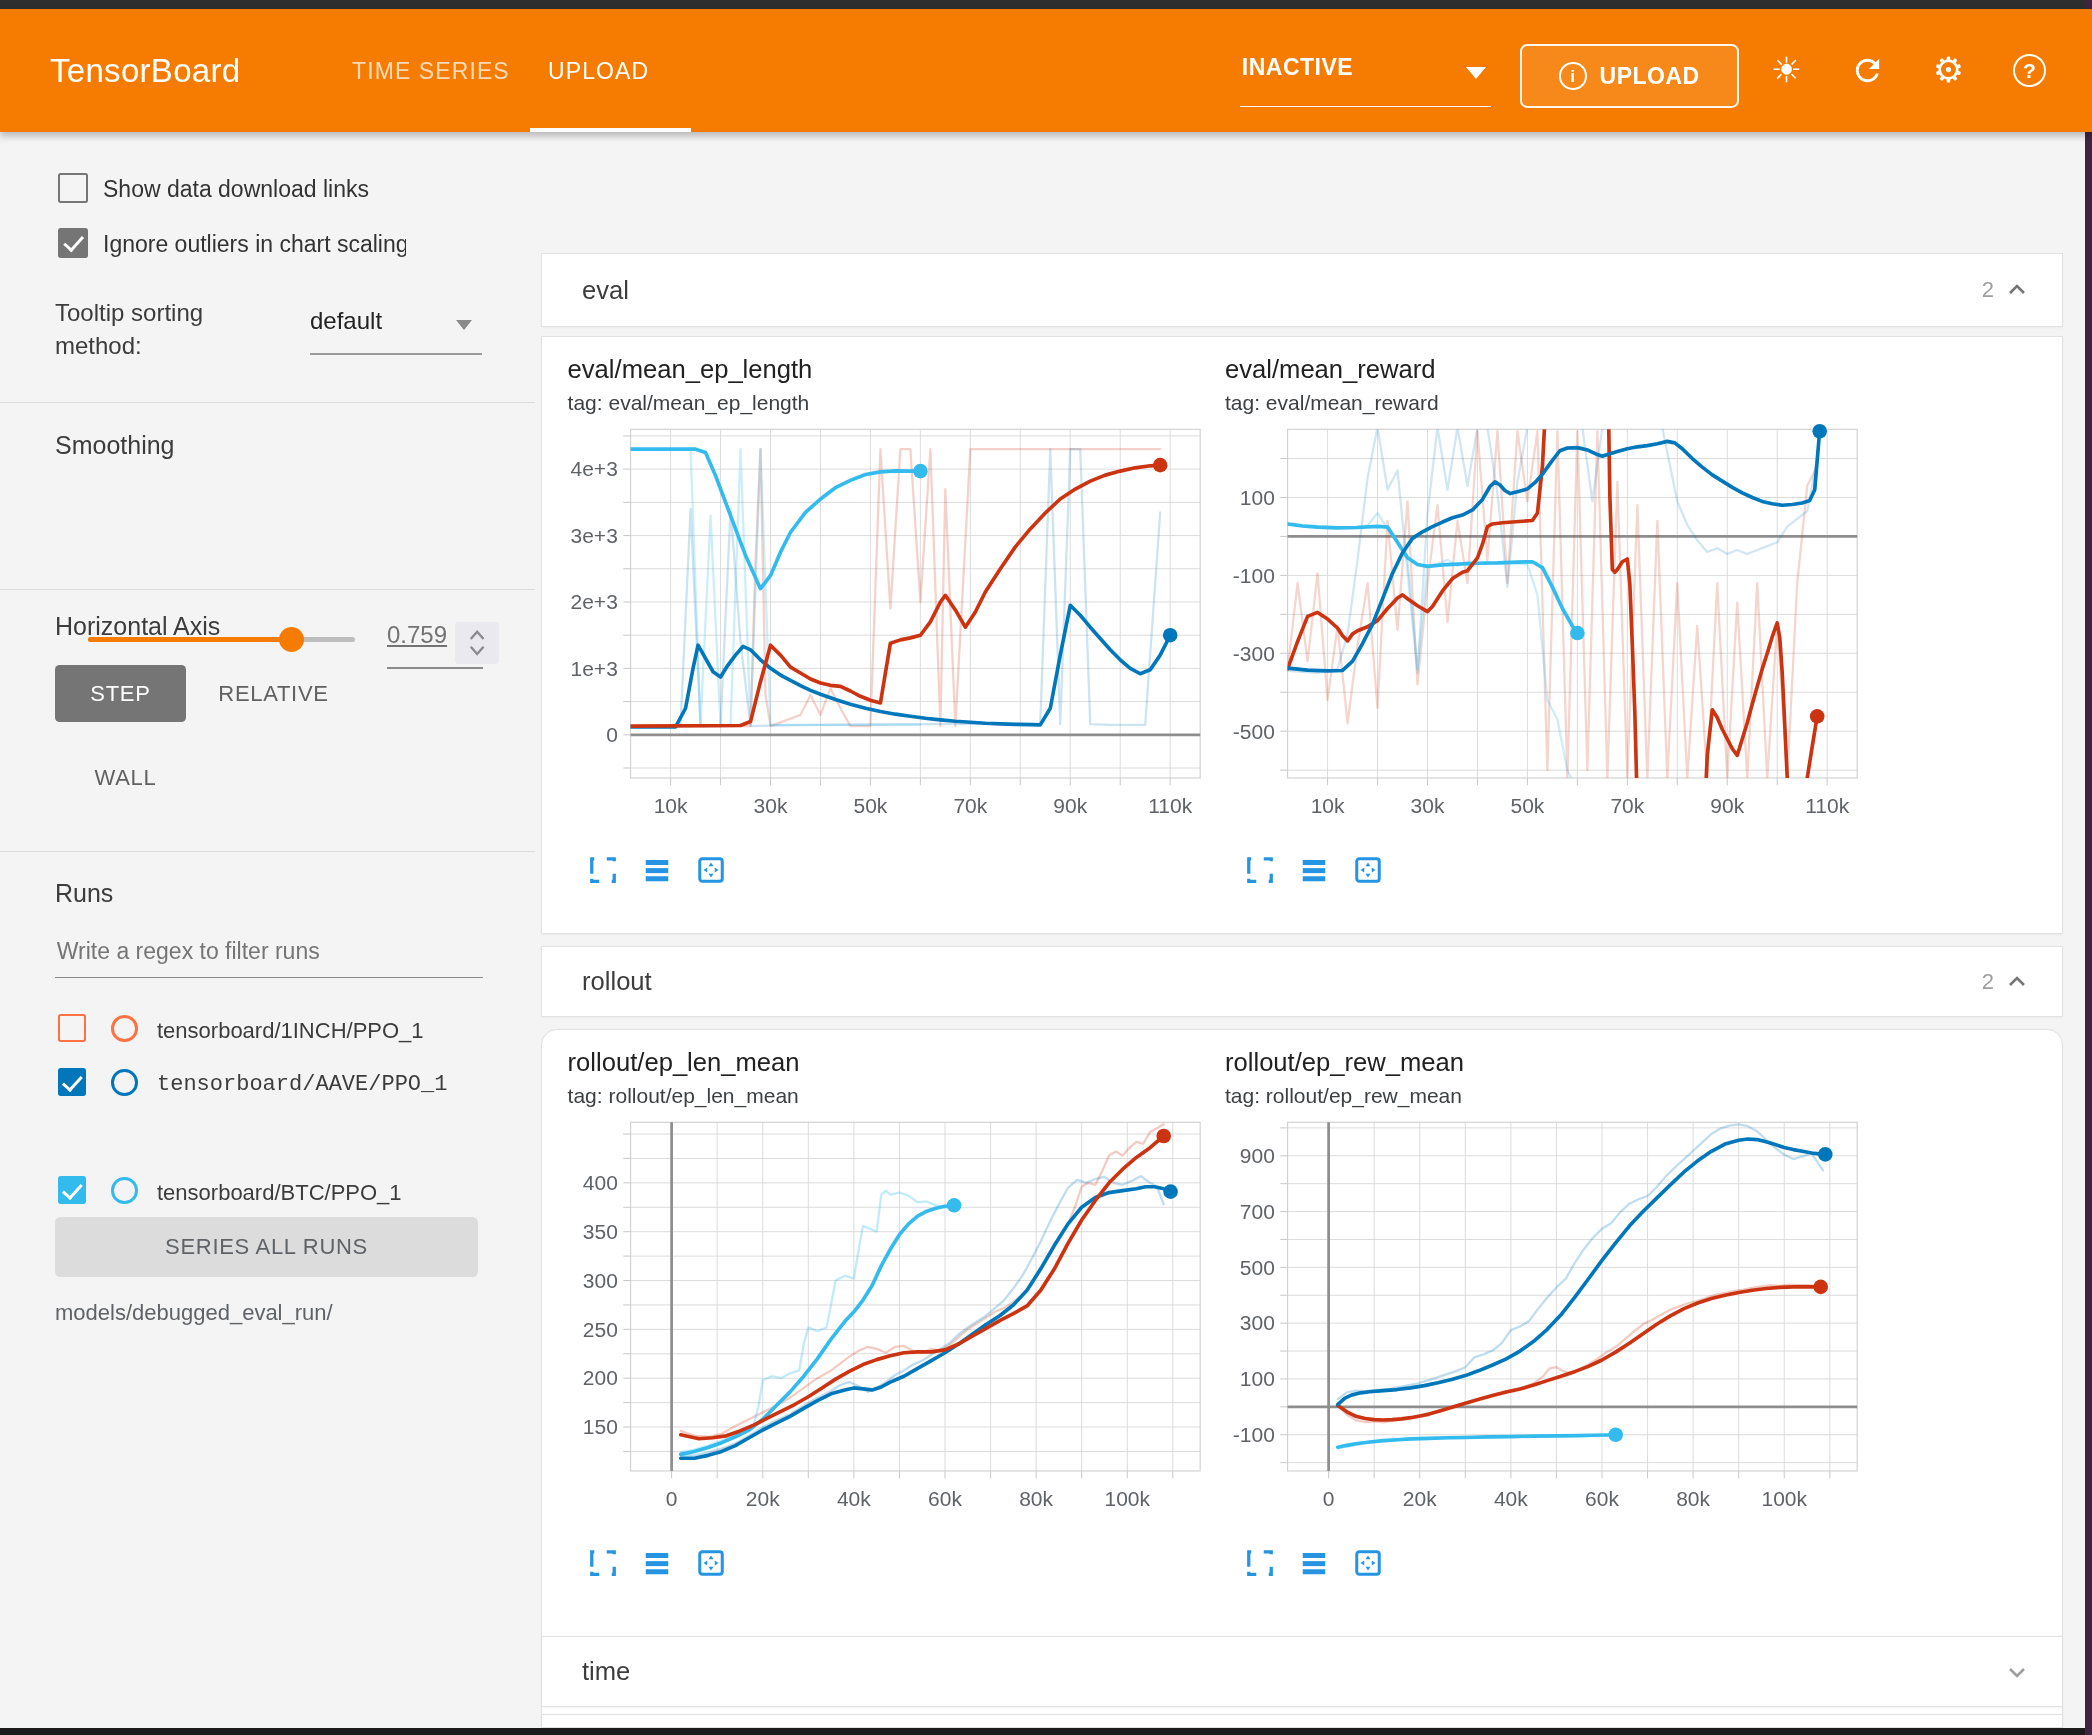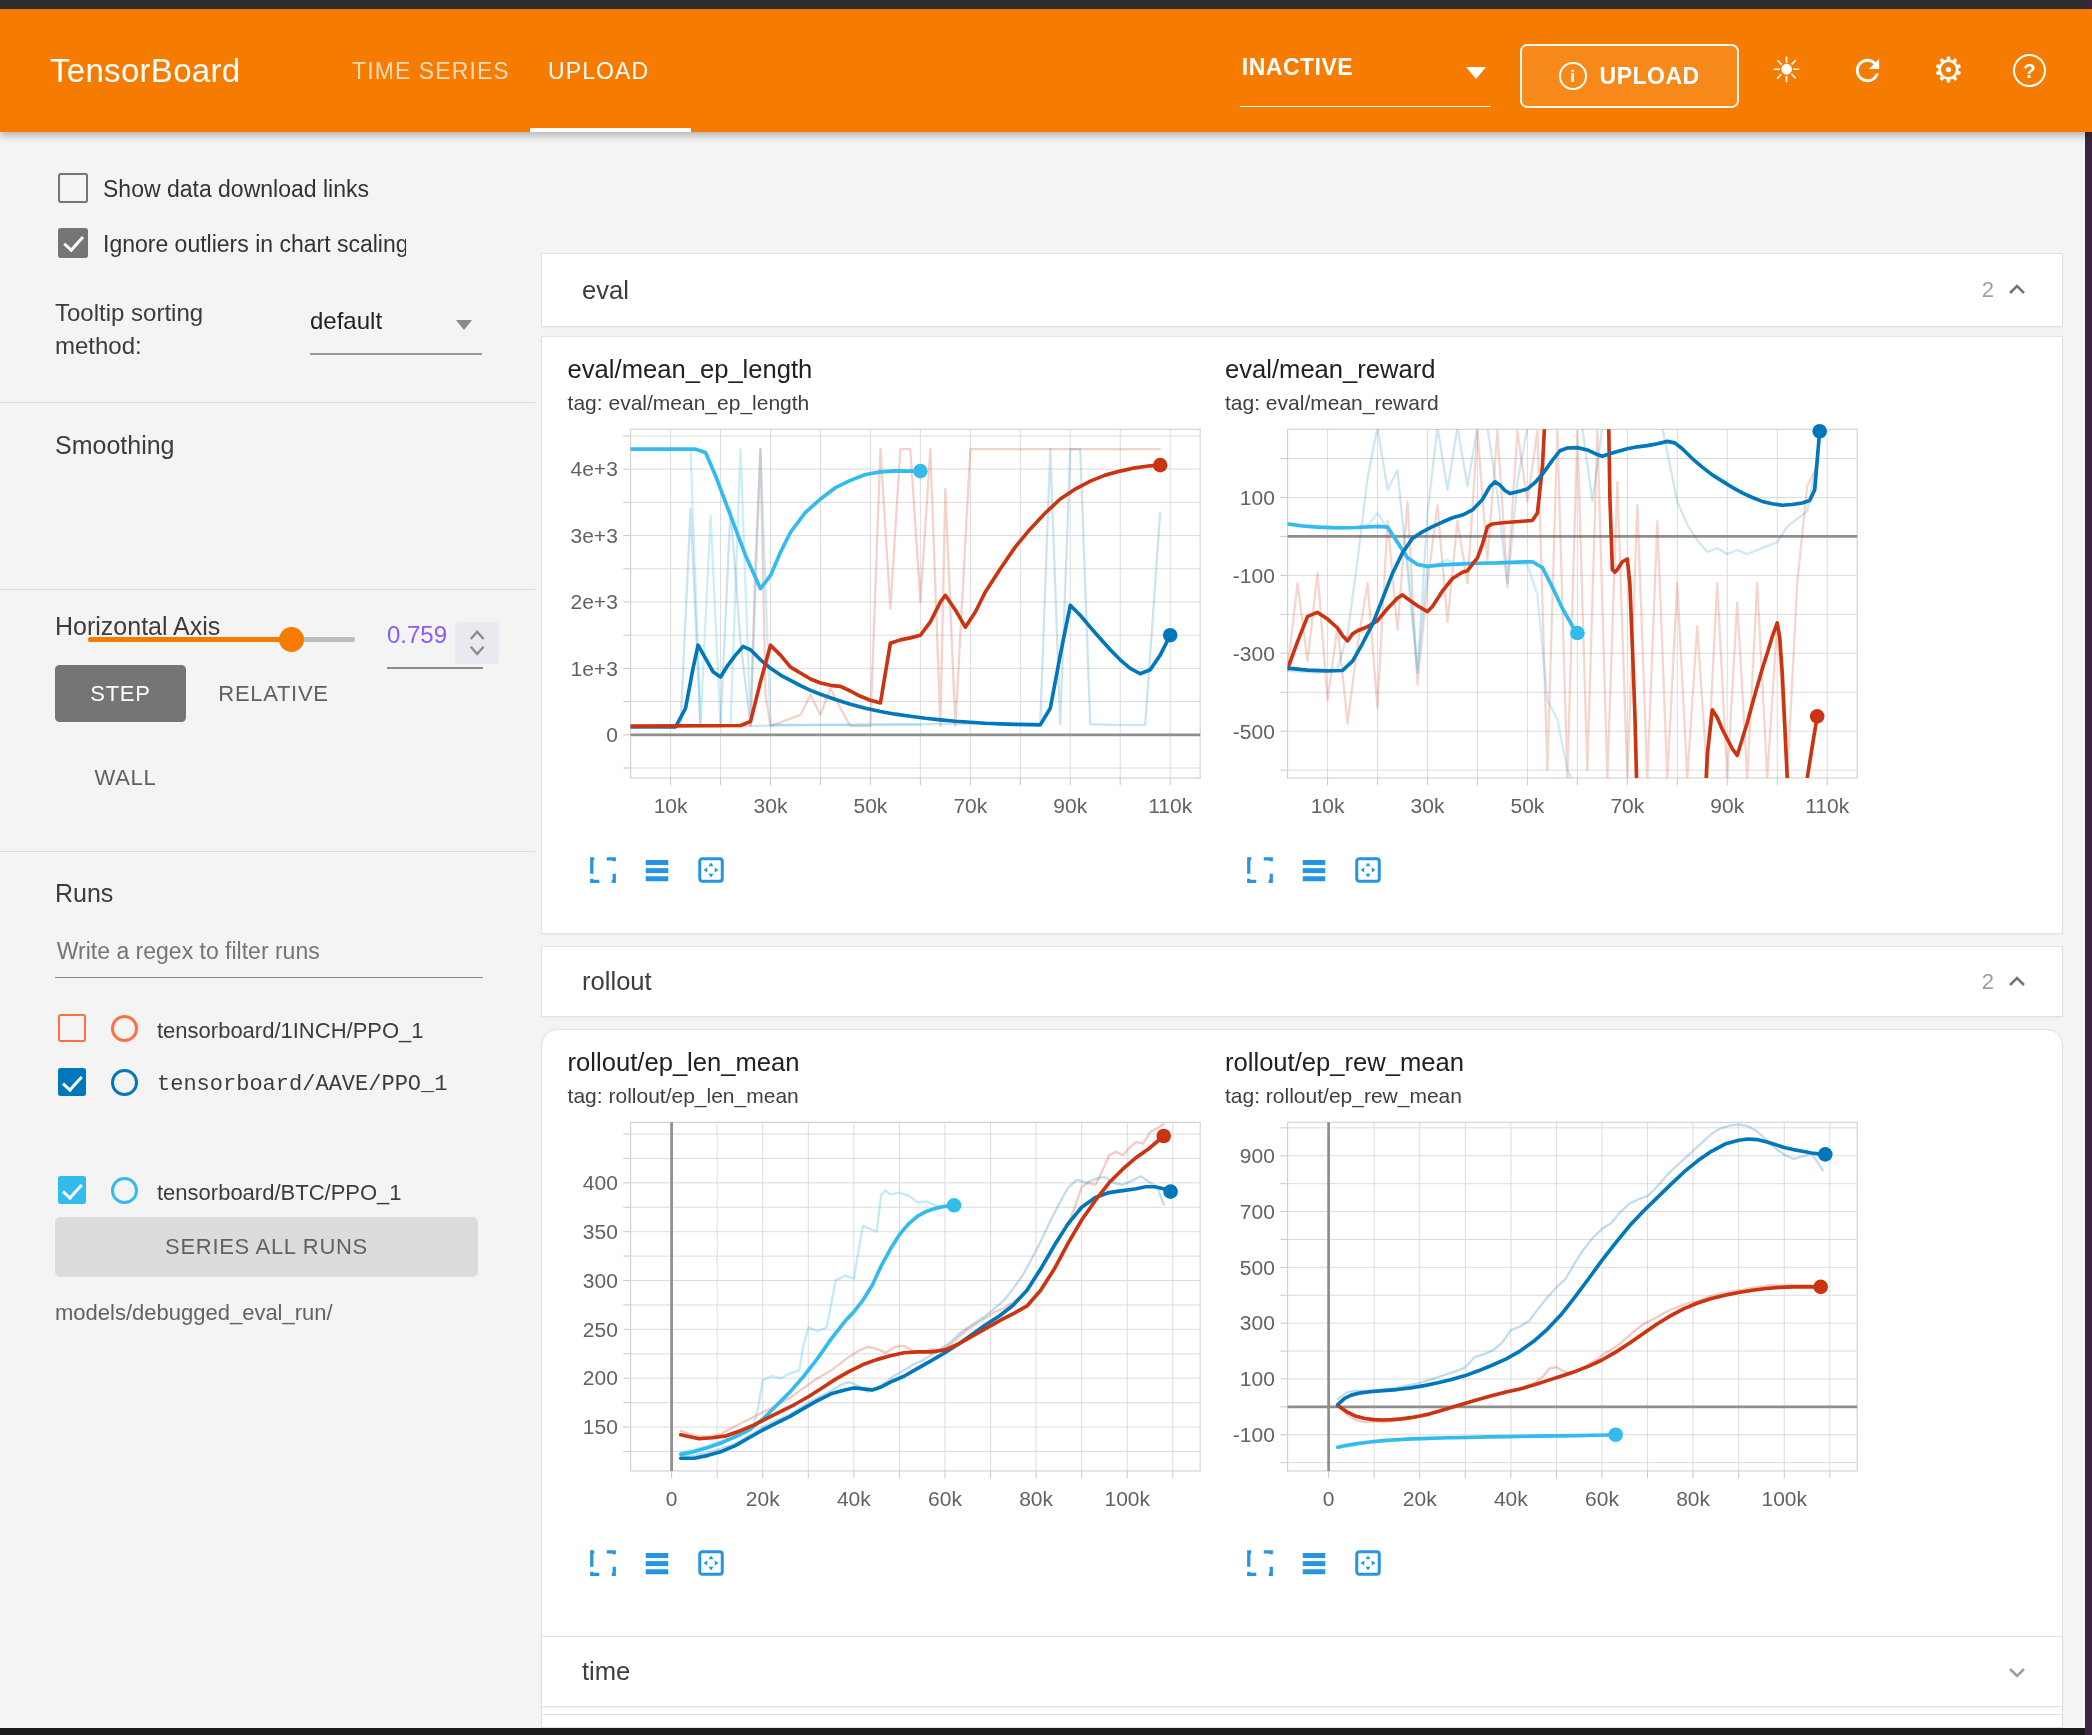--- a/index.html
+++ b/index.html
@@ -36,21 +36,21 @@
   .cb.checked::after { content:""; position:absolute; left:8.2px; top:1.8px; width:8.2px; height:16.4px; border:solid #fff; border-width:0 3.2px 3.2px 0; transform:rotate(42deg); }
   .side-label { position:absolute; font-size:23px; color:#333; white-space:nowrap; }
   .divider { position:absolute; left:0; width:535px; height:0.9px; background:#dcdcdc; }
   .select-ctl { position:absolute; cursor:pointer; }
   .select-ctl .val { font-size:24px; color:#222; }
   .select-ctl .underline { position:absolute; left:0; top:46px; height:1.8px; background:#9a9a9a; }
   .sel-tri { position:absolute; width:0; height:0; border-left:8.2px solid transparent; border-right:8.2px solid transparent; border-top:10px solid #8a8a8a; }
   .slider-track { position:absolute; left:88px; top:505px; width:267px; height:4.6px; background:#bdbdbd; border-radius:2.7px; }
   .slider-fill { position:absolute; left:0; top:0; height:4.6px; background:#f57c00; border-radius:2.7px; }
   .slider-knob { position:absolute; top:-10px; width:25px; height:25px; margin-left:-12px; border-radius:50%; background:#f57c00; cursor:pointer; }
-  .smooth-val { position:absolute; left:387px; top:489px; width:66px; font-size:24px; color:#8b5cf6; }
+  .smooth-val { position:absolute; left:387px; top:489px; width:66px; font-size:24px; color:#737373;text-decoration:underline; }
   .stepper { position:absolute; left:453px; top:359px; width:44px; height:42px; background:#e9e9ef; border-radius:3.7px; display:flex; flex-direction:column; align-items:center; justify-content:center; gap:1.8px; cursor:pointer; }
   .seg-btn { position:absolute; display:flex; align-items:center; justify-content:center; font-size:22px; letter-spacing:0.7px; border-radius:4.6px; cursor:pointer; }
   .seg-sel { background:#757575; color:#fff; }
   .seg-plain { color:#616161; }
   .regex-input { position:absolute; left:55px; top:800px; width:428px; font-size:23px; color:#333; background:transparent; border:none; border-bottom:1.8px solid #8a8a8a; padding:5.5px 1.8px 12.8px 1.8px; outline:none; }
   .regex-input::placeholder { color:#757575; }
   .run-row { position:absolute; left:0; width:535px; height:46px; cursor:pointer; }
   .run-check { position:absolute; left:58px; top:7.3px; width:28px; height:28px; border:2.3px solid #999; border-radius:2.7px; }
   .run-check.checked::after { content:""; position:absolute; left:7.3px; top:1.8px; width:8.2px; height:15.5px; border:solid #fff; border-width:0 3.2px 3.2px 0; transform:rotate(42deg); }
   .run-circle { position:absolute; left:111px; top:8.2px; width:26.5px; height:26.5px; border-radius:50%; border:3.2px solid #999; }

